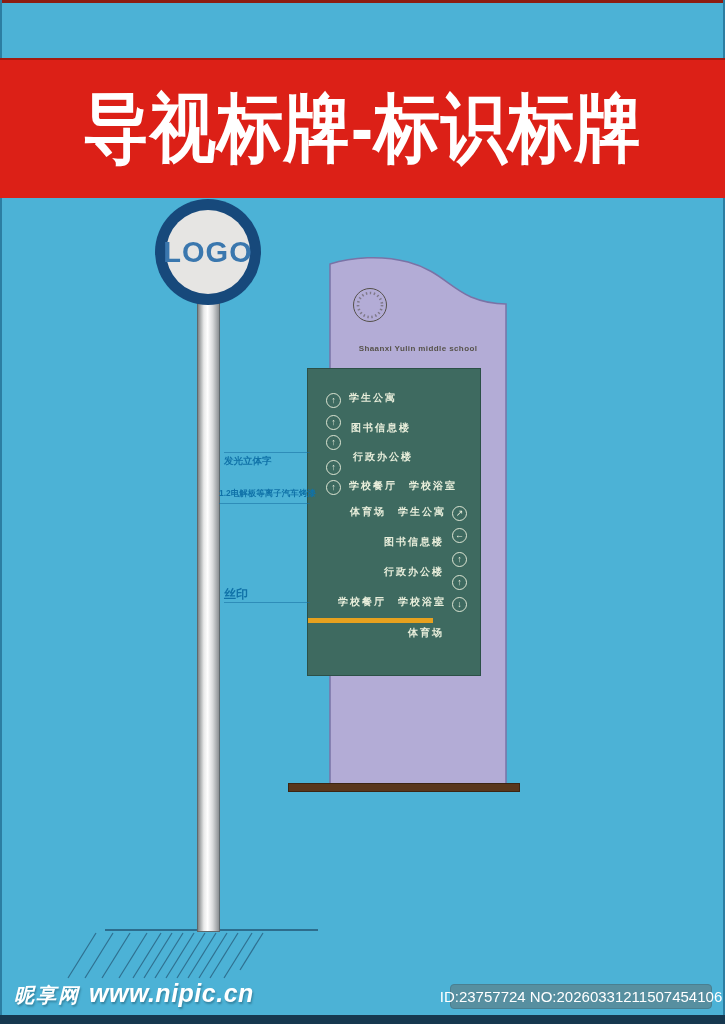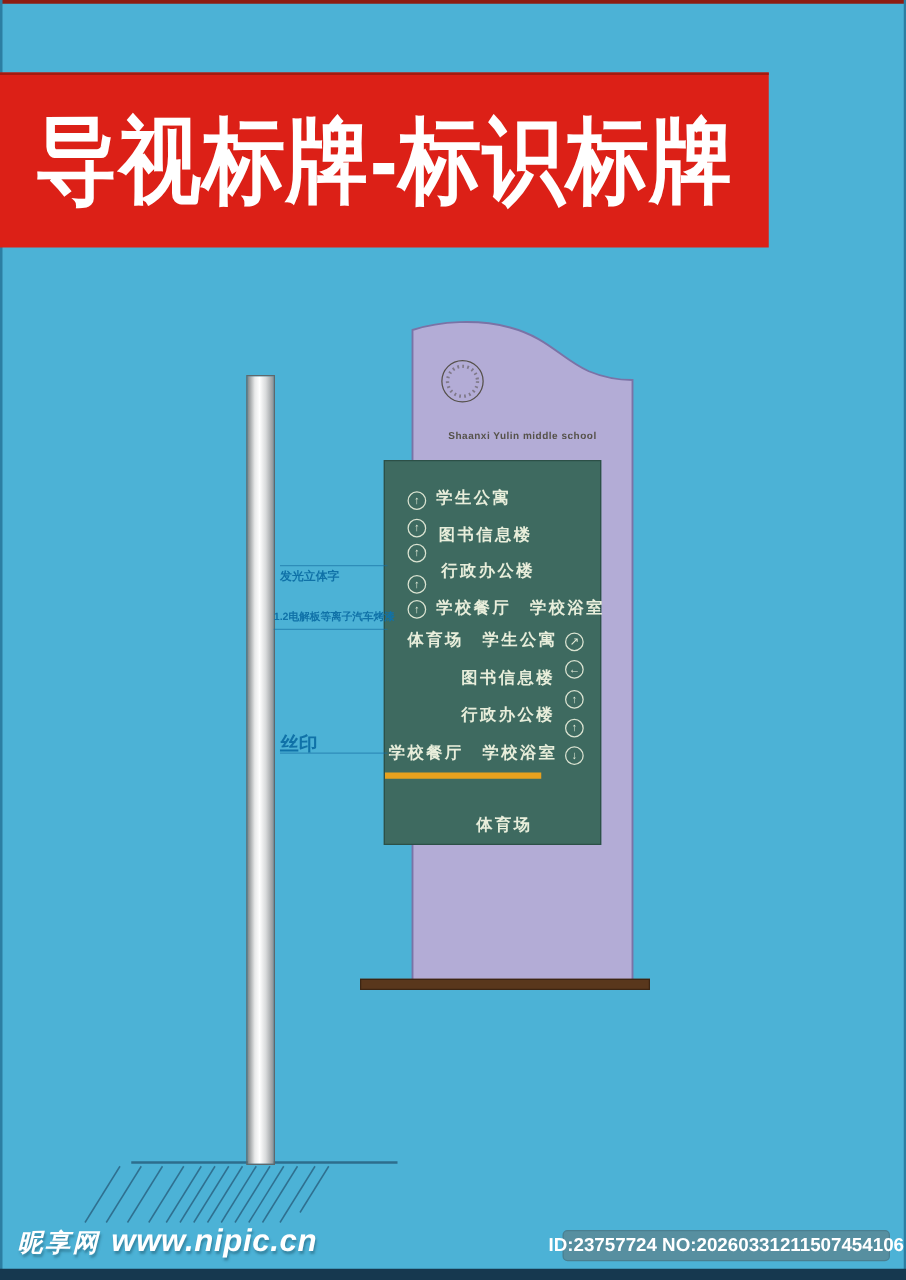--- a/index.html
+++ b/index.html
@@ -2,21 +2,21 @@
 <html><head>
 <meta charset="utf-8">
 <style>
   html,body{margin:0;padding:0;background:#222;}
   .page{position:relative;width:725px;height:1024px;margin:0 auto;background:#4cb2d6;
         overflow:hidden;font-family:"Liberation Sans",sans-serif;}
   .edge-top{position:absolute;left:0;top:0;right:0;height:3px;background:#8d1d12;}
   .edge-left{position:absolute;left:0;top:0;bottom:0;width:2px;background:#2c7ea2;}
   .edge-right{position:absolute;right:0;top:0;bottom:0;width:2px;background:#2c7ea2;}
 
-  .banner{position:absolute;left:0;top:58px;width:615px;height:138px;background:#dc2017;
+  .banner{position:absolute;left:0;top:58px;width:725px;height:138px;background:#dc2017;
           display:flex;align-items:center;justify-content:center;z-index:6;
           border-top:2px solid #a31a10;}
   .banner-text{color:#ffffff;font-size:66px;font-weight:900;white-space:nowrap;
                letter-spacing:1px;transform:scaleY(1.14);}
 
   .scene{position:absolute;left:0;top:0;z-index:1;}
 
   .pole{position:absolute;left:197px;top:300px;width:21px;height:630px;z-index:2;
         background:linear-gradient(90deg,#7f8486 0%,#e9eaea 28%,#ffffff 46%,#d8dadb 70%,#8c9194 100%);
         border:1px solid #5e686c;}
@@ -27,21 +27,21 @@
              display:flex;align-items:center;justify-content:center;}
   .logo-text{color:#3a77ae;font-size:29px;font-weight:700;letter-spacing:1px;}
 
   .school-cn{position:absolute;left:330px;top:326px;width:176px;text-align:center;z-index:3;
              color:#4a443c;font-size:14px;font-weight:700;letter-spacing:3px;white-space:nowrap;}
   .school-en{position:absolute;left:330px;top:344px;width:176px;text-align:center;z-index:3;
              color:#56524a;font-size:8px;font-weight:700;letter-spacing:.4px;white-space:nowrap;}
 
   .panel{position:absolute;left:307px;top:368px;width:174px;height:308px;z-index:4;
          background:#3e6a60;border:1px solid #2c5047;box-sizing:border-box;}
-  .dir-label{position:absolute;color:#e8eedb;font-size:13px;font-weight:700;letter-spacing:2px;
+  .dir-label{position:absolute;color:#e8eedb;font-size:10px;font-weight:700;letter-spacing:2px;
              line-height:14px;white-space:nowrap;}
   .dir-label.r{text-align:center;}
   .arrow-chip{position:absolute;width:13px;height:13px;border:1.5px solid rgba(232,238,219,.92);
               border-radius:50%;display:flex;align-items:center;justify-content:center;
               color:#e8eedb;font-size:9px;line-height:1;box-sizing:content-box;}
   .accent-bar{position:absolute;left:0;top:249px;width:125px;height:5px;background:#e7a11e;}
 
   .base-bar{position:absolute;left:288px;top:783px;width:232px;height:9px;z-index:4;
             background:#59371c;border:1px solid #3c2513;box-sizing:border-box;}
 
@@ -50,21 +50,21 @@
 
   .watermark{position:absolute;left:14px;top:979px;z-index:7;display:flex;align-items:baseline;
              gap:9px;color:#ffffff;font-style:italic;
              text-shadow:1px 2px 2px rgba(25,75,95,.45);}
   .site-name{font-size:20px;font-weight:900;letter-spacing:2px;}
   .site-url{font-size:25px;font-weight:800;letter-spacing:.5px;}
 
   .id-badge{position:absolute;left:450px;top:984px;width:262px;height:25px;z-index:7;
             background:#578fa0;border:1px solid #4a7f90;border-radius:4px;box-sizing:border-box;
             display:flex;align-items:center;justify-content:center;
-            color:#ffffff;font-size:15px;white-space:nowrap;font-weight:bold;}
+            color:#ffffff;font-size:15px;white-space:nowrap;}
   .bottom-strip{position:absolute;left:0;bottom:0;width:725px;height:9px;background:#16384f;z-index:8;}
 </style>
 </head>
 <body>
 
 <div class="page">
 
   <div class="edge-top"></div>
   <div class="edge-left"></div>
   <div class="edge-right"></div>
@@ -93,20 +93,25 @@
       <line x1="188" y1="978" x2="216" y2="933"></line>
       <line x1="199" y1="978" x2="227" y2="933"></line>
       <line x1="210" y1="978" x2="238" y2="933"></line>
       <line x1="224" y1="978" x2="252" y2="933"></line>
       <line x1="240" y1="970" x2="263" y2="933"></line>
     </g>
   </svg>
 
   <div class="pole"></div>
 
+  <div class="logo-ring">
+    <div class="logo-face">
+      <span class="logo-text">LOGO</span>
+    </div>
+  </div>
 
   <div class="school-en">Shaanxi Yulin middle school</div>
 
   <div class="panel">
 
     <span class="arrow-chip" style="left:18px;top:24px;">↑</span>
     <span class="arrow-chip" style="left:18px;top:46px;">↑</span>
     <span class="arrow-chip" style="left:18px;top:66px;">↑</span>
     <span class="arrow-chip" style="left:18px;top:91px;">↑</span>
     <span class="arrow-chip" style="left:18px;top:111px;">↑</span>
@@ -121,32 +126,32 @@
     <div class="dir-label r" style="right:36px;top:196px;">行政办公楼</div>
     <div class="dir-label r" style="right:34px;top:226px;">学校餐厅　学校浴室</div>
 
     <span class="arrow-chip" style="left:144px;top:137px;">↗</span>
     <span class="arrow-chip" style="left:144px;top:159px;">←</span>
     <span class="arrow-chip" style="left:144px;top:183px;">↑</span>
     <span class="arrow-chip" style="left:144px;top:206px;">↑</span>
     <span class="arrow-chip" style="left:144px;top:228px;">↓</span>
 
     <div class="accent-bar"></div>
-    <div class="dir-label r" style="right:54px;top:257px;margin-top:27px;">体育场</div>
+    <div class="dir-label r" style="right:36px;top:257px;">体育场</div>
   </div>
 
   <div class="base-bar"></div>
 
   <div class="callout" style="left:224px;top:435px;font-size:9.5px;margin-top:20px;">发光立体字</div>
   <div class="callout-line" style="left:224px;top:452px;width:86px;"></div>
 
   <div class="callout" style="left:219px;top:488px;font-size:8.5px;">1.2电解板等离子汽车烤漆</div>
   <div class="callout-line" style="left:219px;top:503px;width:91px;"></div>
 
-  <div class="callout" style="left:224px;top:586px;font-size:15px;">丝印</div>
+  <div class="callout" style="left:224px;top:586px;font-size:12px;">丝印</div>
   <div class="callout-line" style="left:224px;top:602px;width:86px;"></div>
 
   <div class="watermark">
     <span class="site-name">昵享网</span>
     <span class="site-url">www.nipic.cn</span>
   </div>
   <div class="id-badge">
     <span>ID:23757724 NO:20260331211507454106</span>
   </div>
   <div class="bottom-strip"></div>

